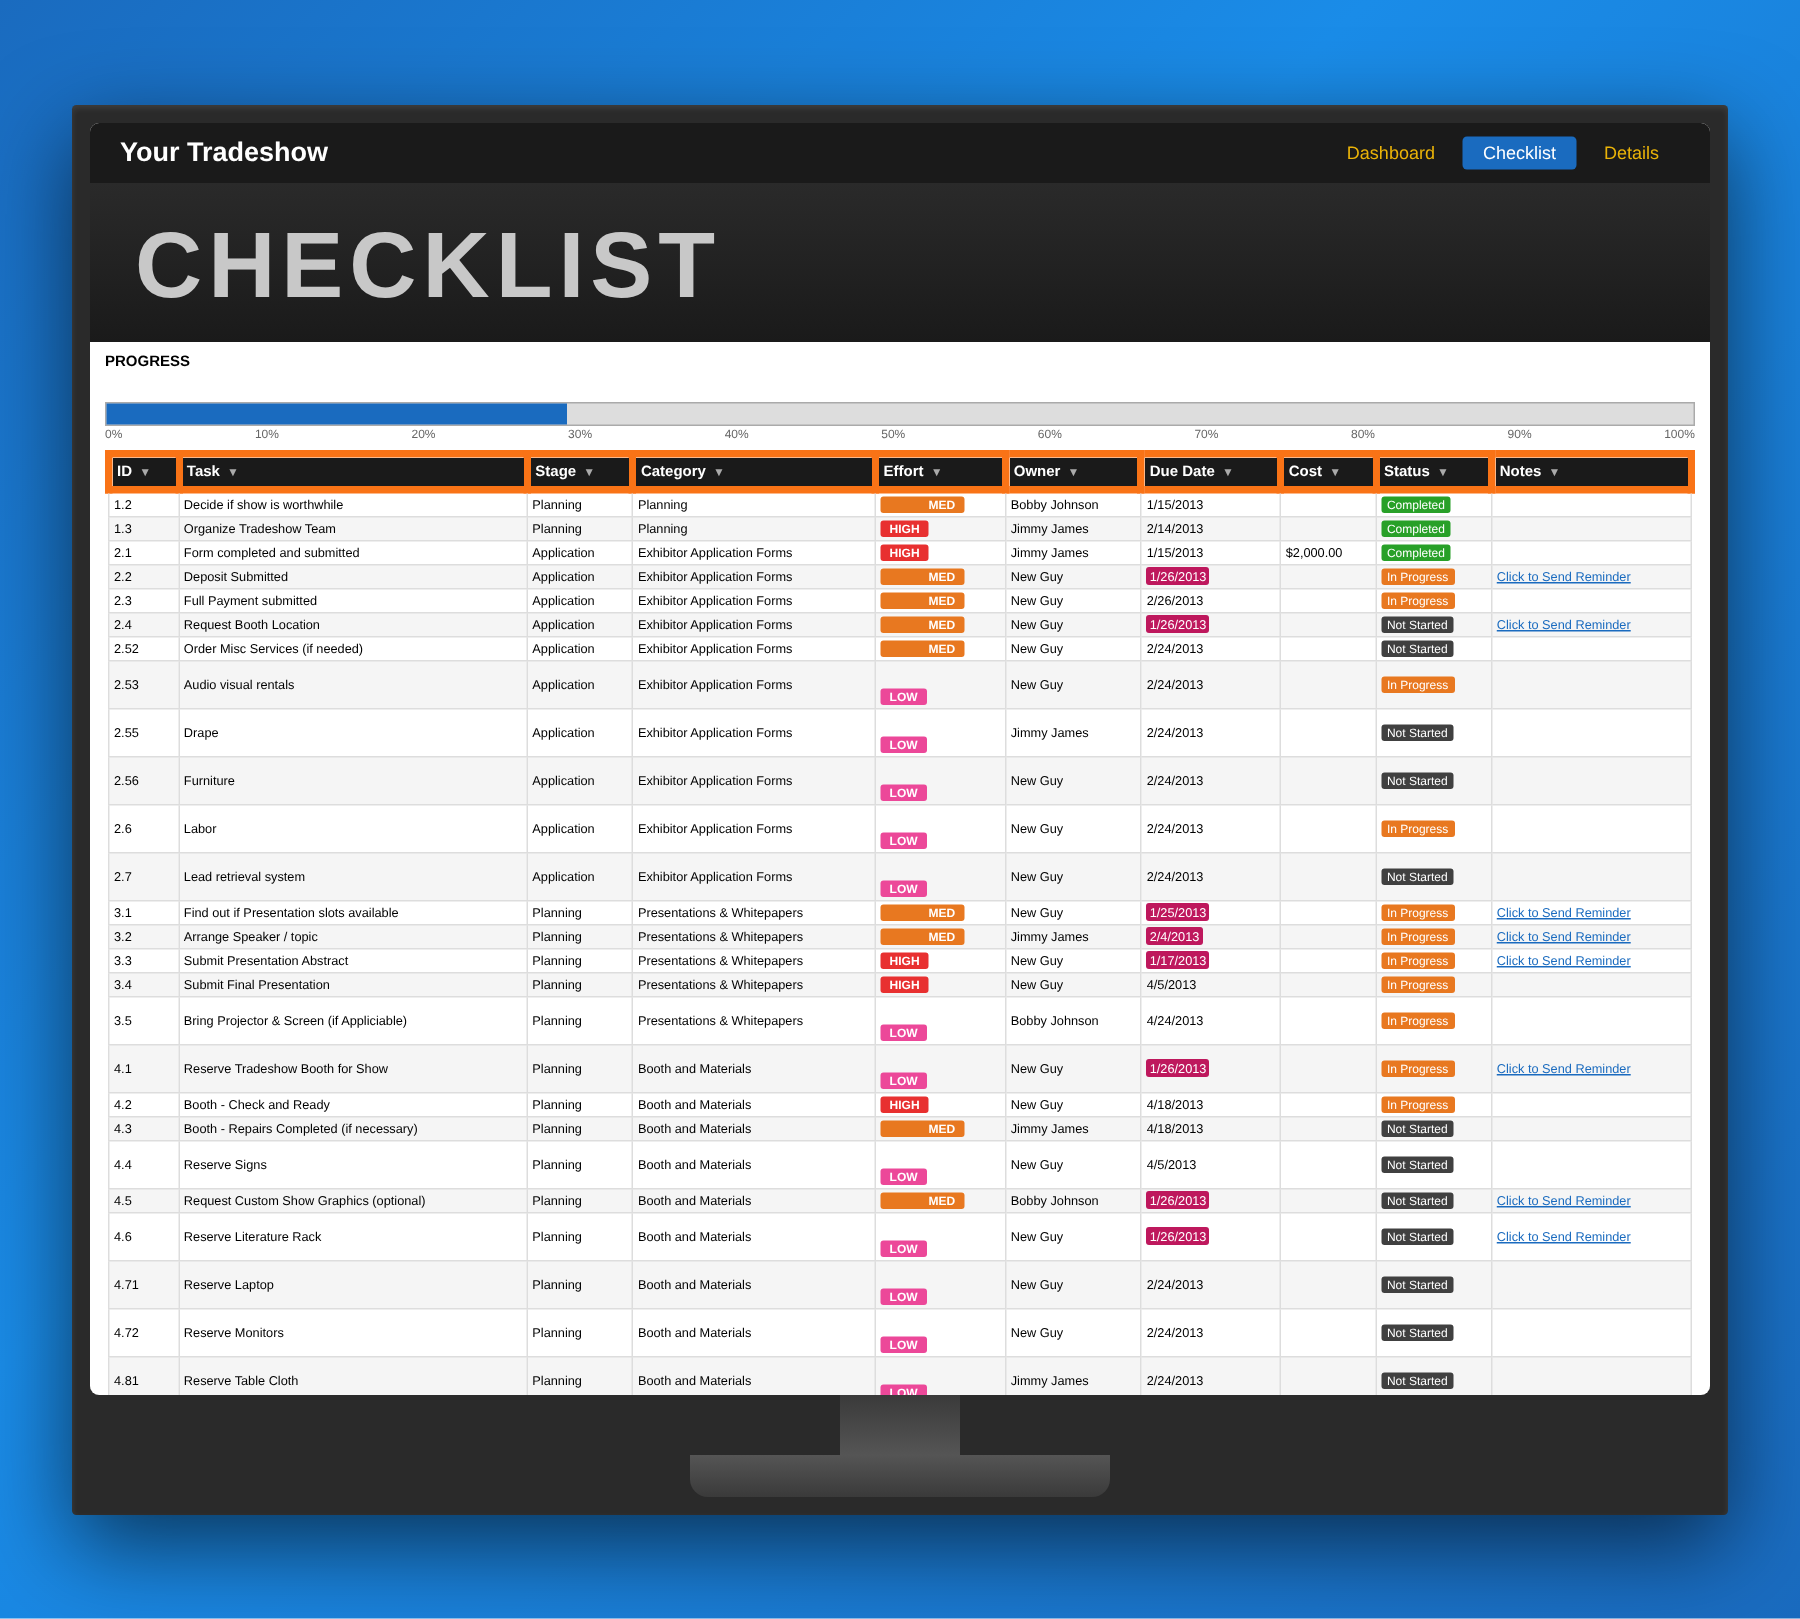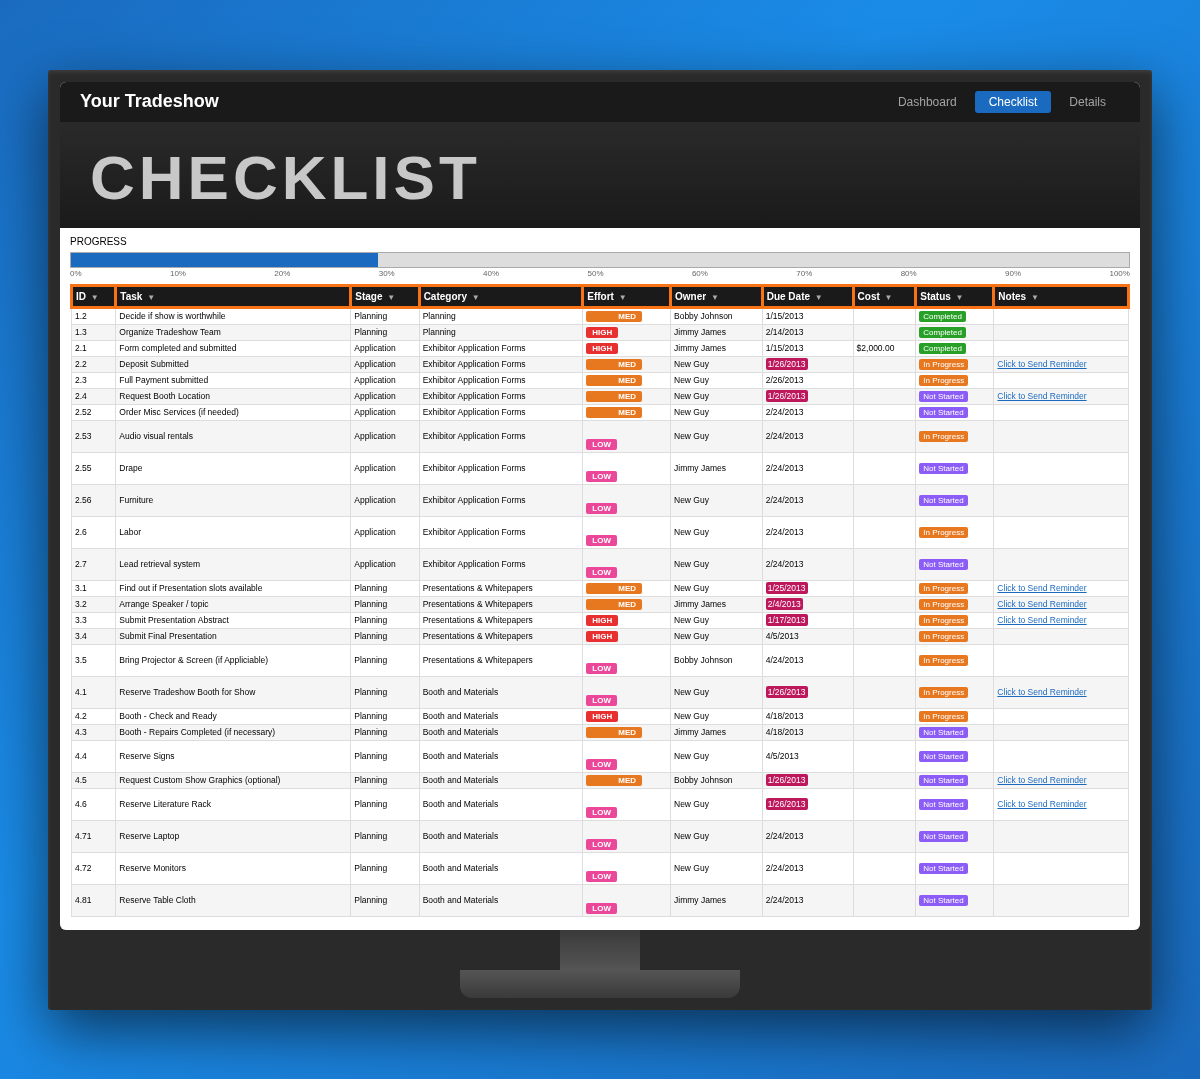--- a/index.html
+++ b/index.html
@@ -69,21 +69,21 @@
       font-size: 18px;
       font-weight: bold;
     }
     .nav-tabs {
       display: flex;
       gap: 4px;
       align-items: center;
     }
     .nav-tab {
       padding: 4px 14px;
-      color: #a3a3a3;
+      color: #eab308;
       font-size: 12px;
       cursor: pointer;
       border-radius: 3px;
     }
     .nav-tab.active {
       background: #1a6bbf;
       color: #fff;
     }
 
     
@@ -115,23 +115,23 @@
       flex: 1;
       overflow: hidden;
       padding: 8px 10px;
     }
 
     .progress-section {
       margin-bottom: 6px;
     }
     .progress-label {
       font-size: 10px;
-      font-weight: normal;
+      font-weight: bold;
       color: #000;
-      margin-bottom: 5px;
+      margin-bottom: 21px;
     }
     .progress-bar-container {
       position: relative;
       height: 16px;
       background: #ddd;
       border: 1px solid #aaa;
     }
     .progress-bar-fill {
       height: 100%;
       background: #1a6bbf;
@@ -150,21 +150,21 @@
       width: 100%;
       border-collapse: collapse;
       font-size: 9px;
     }
     .checklist-table th {
       background: #1a1a1a;
       color: #fff;
       padding: 4px 3px;
       text-align: left;
       font-size: 10px;
-      border: 3px solid #f97316;
+      border: 5px solid #f97316;
       position: relative;
       white-space: nowrap;
       margin-left: 24px;
     }
     .checklist-table th .sort-arrow {
       display: inline-block;
       margin-left: 2px;
       font-size: 8px;
       color: #aaa;
     }
@@ -199,21 +199,21 @@
       padding: 1px 4px;
       color: #fff;
       font-size: 8px;
       border-radius: 2px;
       display: inline-block;
       text-align: center;
       white-space: nowrap;
     }
     .status-completed { background: #28a028; }
     .status-in-progress { background: #e87820; }
-    .status-not-started { background: #8b5cf6; }
+    .status-not-started { background: #404040; }
 
     .date-overdue {
       background: #be185d;
       color: #fff;
       padding: 1px 2px;
       border-radius: 2px;
     }
 
     .click-reminder {
       color: #1a6bbf;

